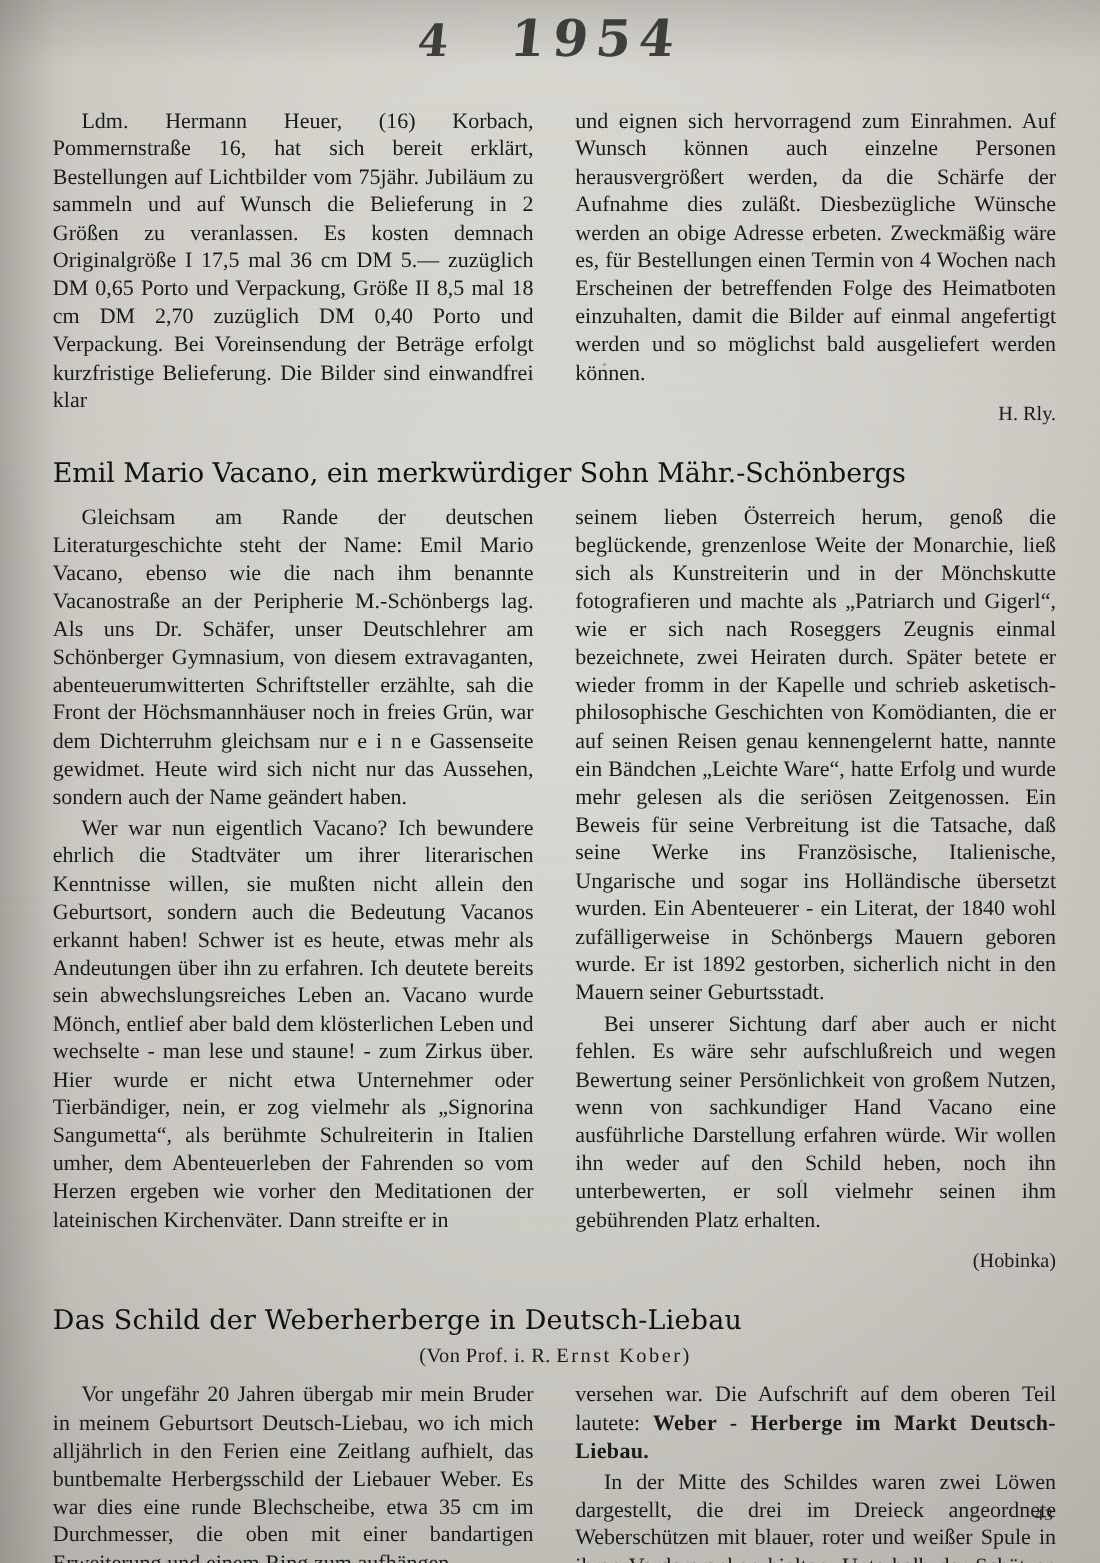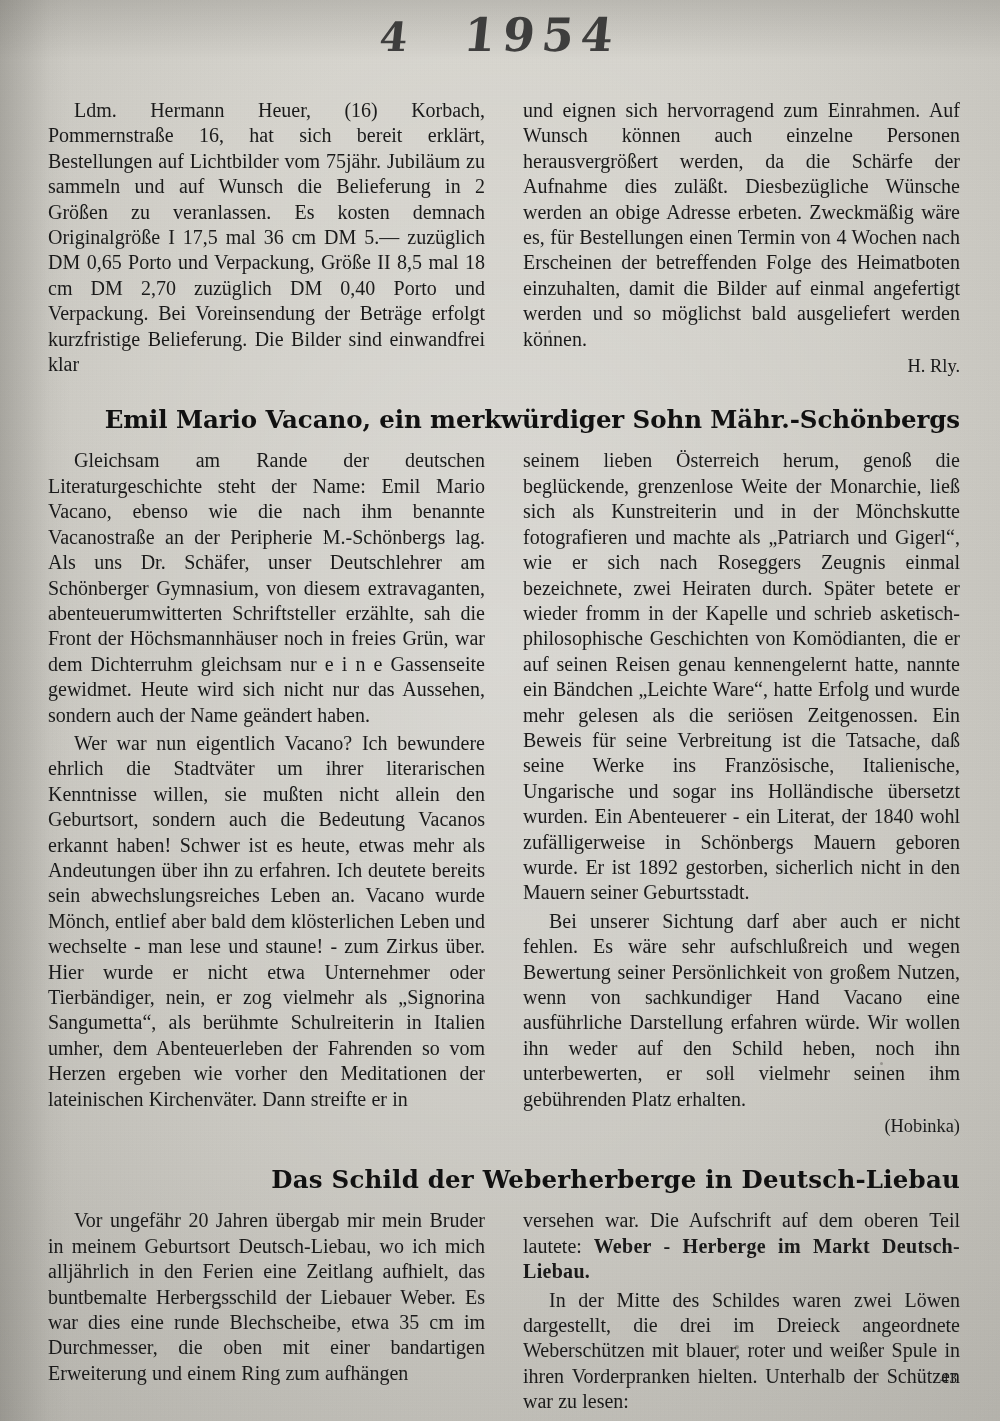--- a/index.html
+++ b/index.html
@@ -100,28 +100,28 @@
     word-spacing: 0.2px;
   }
   p + p { margin-top: 3px; }
   p.indent { text-indent: 26px; }
   p.noindent { text-indent: 0; }
 
   .sig {
     text-align: right;
     font-size: 18.4px;
     line-height: 25.4px;
-    margin-top: 2px;
+    margin-top: 12px;
   }
 
   .article-title {
     font-family: "DejaVu Serif", serif;
-    font-weight: 700;
+    font-weight: 400;
     font-size: 24.5px;
-    text-align: right;
+    text-align: left;
     letter-spacing: 0.2px;
     margin: 26px 0 14px 0;
     color: #111;
   }
   .article-title.tight { letter-spacing: -0.1px; }
 
   .byline {
     text-align: center;
     font-size: 18.6px;
     margin: -6px 0 12px 0;
@@ -188,20 +188,23 @@
         <div class="col">
           <p class="noindent">seinem lieben Österreich herum, genoß die beglückende, grenzenlose Weite der Monarchie, ließ sich als Kunstreiterin und in der Mönchskutte fotografieren und machte als „Patriarch und Gigerl“, wie er sich nach Roseggers Zeugnis einmal bezeichnete, zwei Heiraten durch. Später betete er wieder fromm in der Kapelle und schrieb asketisch-philosophische Geschichten von Komödianten, die er auf seinen Reisen genau kennengelernt hatte, nannte ein Bändchen „Leichte Ware“, hatte Erfolg und wurde mehr gelesen als die seriösen Zeitgenossen. Ein Beweis für seine Verbreitung ist die Tatsache, daß seine Werke ins Französische, Italienische, Ungarische und sogar ins Holländische übersetzt wurden. Ein Abenteuerer - ein Literat, der 1840 wohl zufälligerweise in Schönbergs Mauern geboren wurde. Er ist 1892 gestorben, sicherlich nicht in den Mauern seiner Geburtsstadt.</p>
           <p class="indent">Bei unserer Sichtung darf aber auch er nicht fehlen. Es wäre sehr aufschlußreich und wegen Bewertung seiner Persönlichkeit von großem Nutzen, wenn von sachkundiger Hand Vacano eine ausführliche Darstellung erfahren würde. Wir wollen ihn weder auf den Schild heben, noch ihn unterbewerten, er soll vielmehr seinen ihm gebührenden Platz erhalten.</p>
           <div class="sig">(Hobinka)</div>
         </div>
       </div>
     </div>
 
     <div class="section">
       <h2 class="article-title">Das Schild der Weberherberge in Deutsch-Liebau</h2>
+      <div class="byline">
+        <span>(Von Prof. i. R. </span><span class="spaced">Ernst Kober</span><span>)</span>
+      </div>
       <div class="cols">
         <div class="col">
           <p class="indent">Vor ungefähr 20 Jahren übergab mir mein Bruder in meinem Geburtsort Deutsch-Liebau, wo ich mich alljährlich in den Ferien eine Zeitlang aufhielt, das buntbemalte Herbergsschild der Liebauer Weber. Es war dies eine runde Blechscheibe, etwa 35 cm im Durchmesser, die oben mit einer bandartigen Erweiterung und einem Ring zum aufhängen</p>
         </div>
         <div class="col">
           <p class="noindent"><span>versehen war. Die Aufschrift auf dem oberen Teil lautete: </span><span class="bold-spaced">Weber - Herberge im Markt Deutsch-Liebau.</span></p>
           <p class="indent">In der Mitte des Schildes waren zwei Löwen dargestellt, die drei im Dreieck angeordnete Weberschützen mit blauer, roter und weißer Spule in ihren Vorderpranken hielten. Unterhalb der Schützen war zu lesen:</p>
         </div>
       </div>
     </div>

